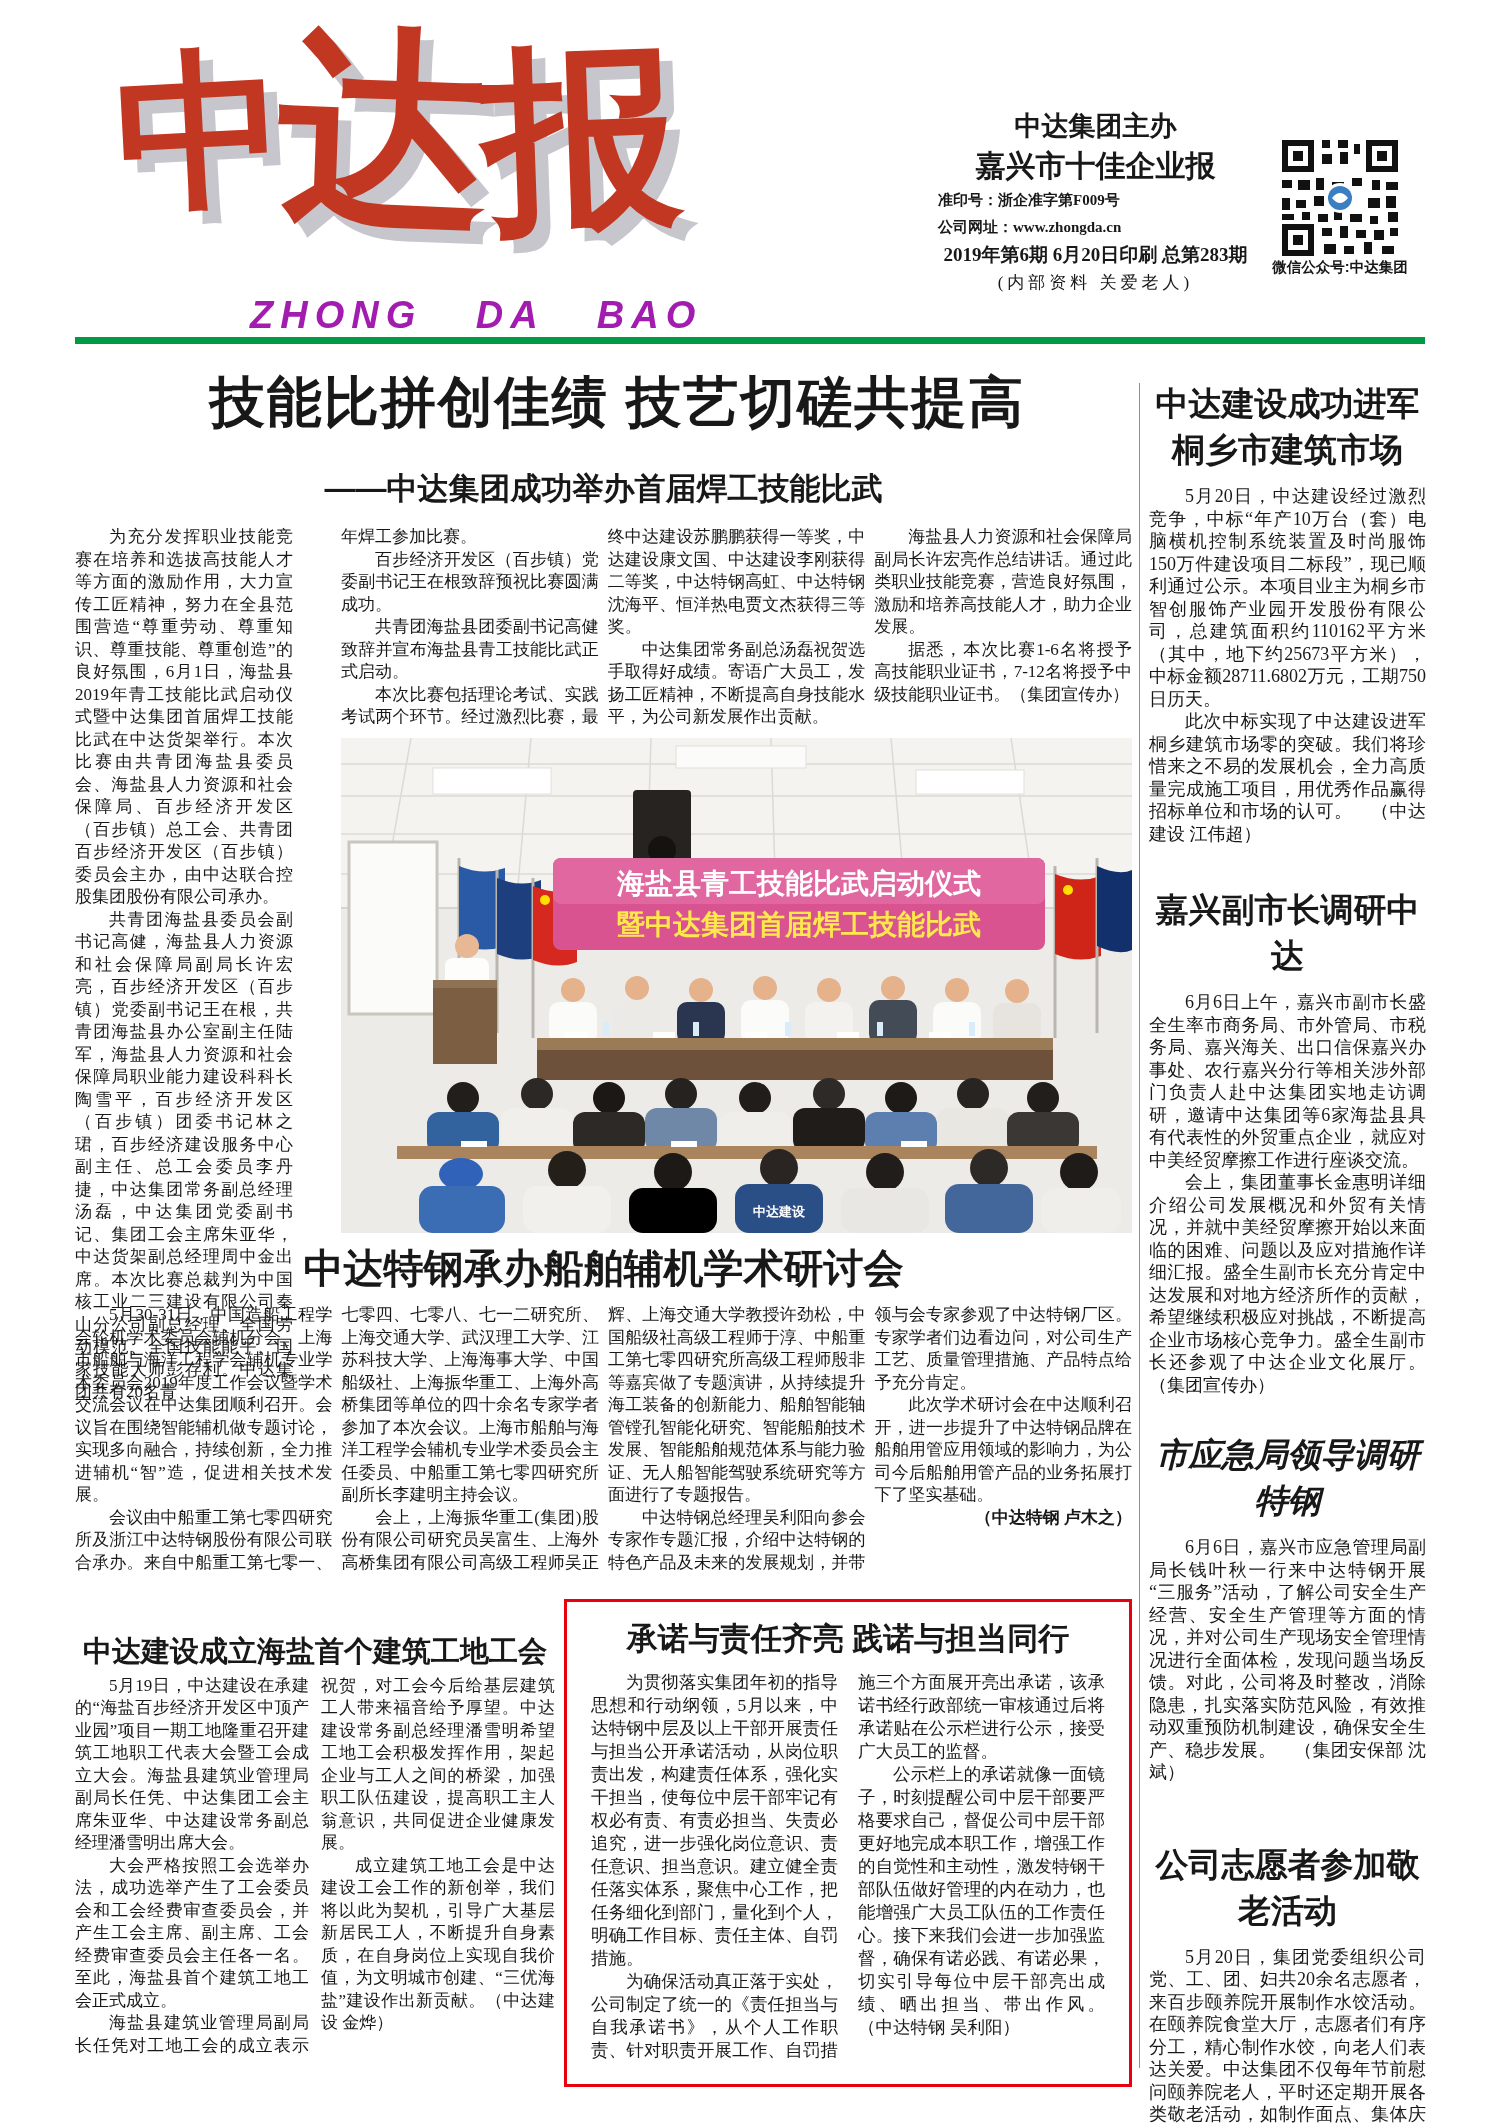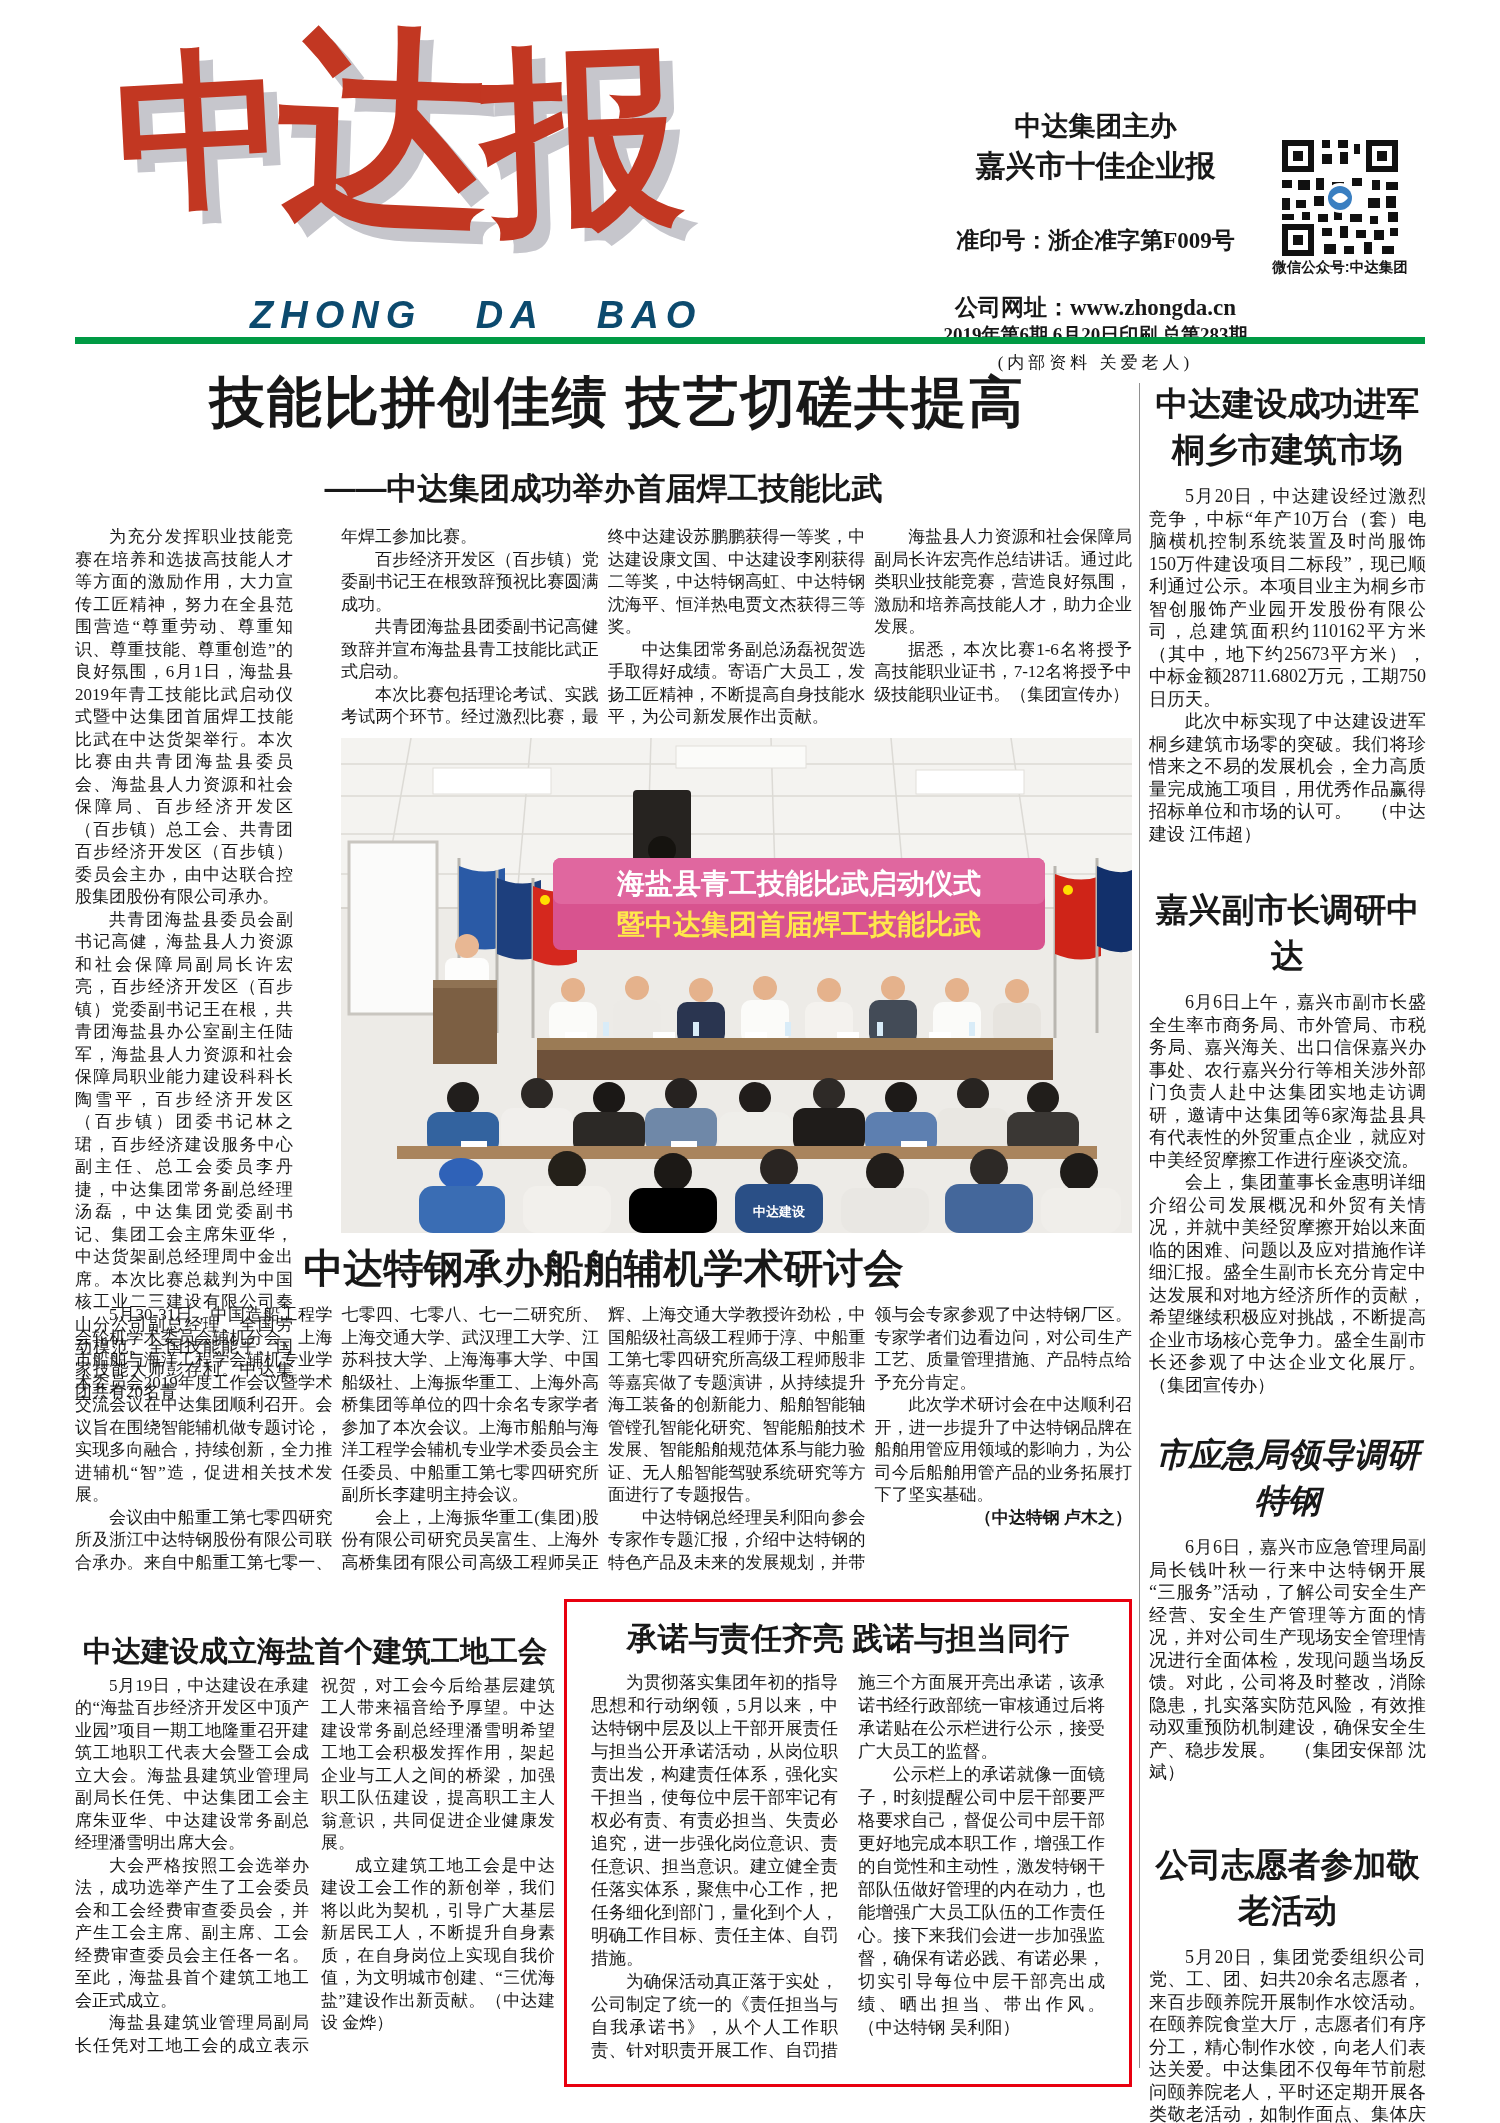--- a/index.html
+++ b/index.html
@@ -10,26 +10,26 @@
   p.cont{text-indent:0;}
   .sans{font-family:"Liberation Sans","DejaVu Sans",sans-serif;}
 
   
   .logo{left:116px;top:26px;width:560px;height:275px;display:flex;align-items:flex-start;}
   .logo span{font-weight:900;color:#c23722;line-height:1;
              text-shadow:13px 13px 0 #c6c6cc;}
   .logo .c1{font-size:170px;margin-top:22px;transform:rotate(-3deg);}
   .logo .c2{font-size:212px;margin-left:-8px;transform:rotate(2deg);}
   .logo .c3{font-size:198px;margin-top:16px;margin-left:-6px;transform:rotate(-2deg);}
-  .pinyin{left:250px;top:294px;font-size:38px;font-weight:900;font-style:italic;color:#0c4a6e;
+  .pinyin{left:250px;top:294px;font-size:38px;font-weight:900;font-style:italic;color:#a21caf;
           letter-spacing:7px;word-spacing:36px;}
   .pubinfo{left:938px;top:108px;width:315px;text-align:center;}
   .pubinfo .l1{font-size:27px;font-weight:bold;line-height:37px;text-indent:0;text-align:center;}
   .pubinfo .l2{font-size:30px;font-weight:bold;line-height:42px;text-indent:0;text-align:center;}
-  .pubinfo .l3,.pubinfo .l4{font-size:23px;font-weight:bold;line-height:27px;text-indent:0;text-align:center;margin-top:40px;}
+  .pubinfo .l3,.pubinfo .l4{font-size:15px;font-weight:bold;line-height:27px;text-indent:0;text-align:left;}
   .pubinfo .l5{font-size:19px;font-weight:bold;line-height:28px;text-indent:0;text-align:center;white-space:nowrap;}
   .pubinfo .l6{font-size:17px;letter-spacing:4px;line-height:28px;text-indent:0;text-align:center;}
   .qr{left:1280px;top:138px;}
   .qr-caption{left:1258px;top:258px;width:164px;text-align:center;font-size:14.5px;font-weight:bold;}
   .green-rule{left:75px;top:337px;width:1350px;height:7px;background:#009a44;}
 
   
   .headline{left:89px;top:372px;width:1057px;text-align:center;font-size:55px;font-weight:900;
             letter-spacing:2px;line-height:1.1;}
   .subtitle{left:75px;top:468px;width:1057px;text-align:center;font-size:31px;font-weight:900;}

